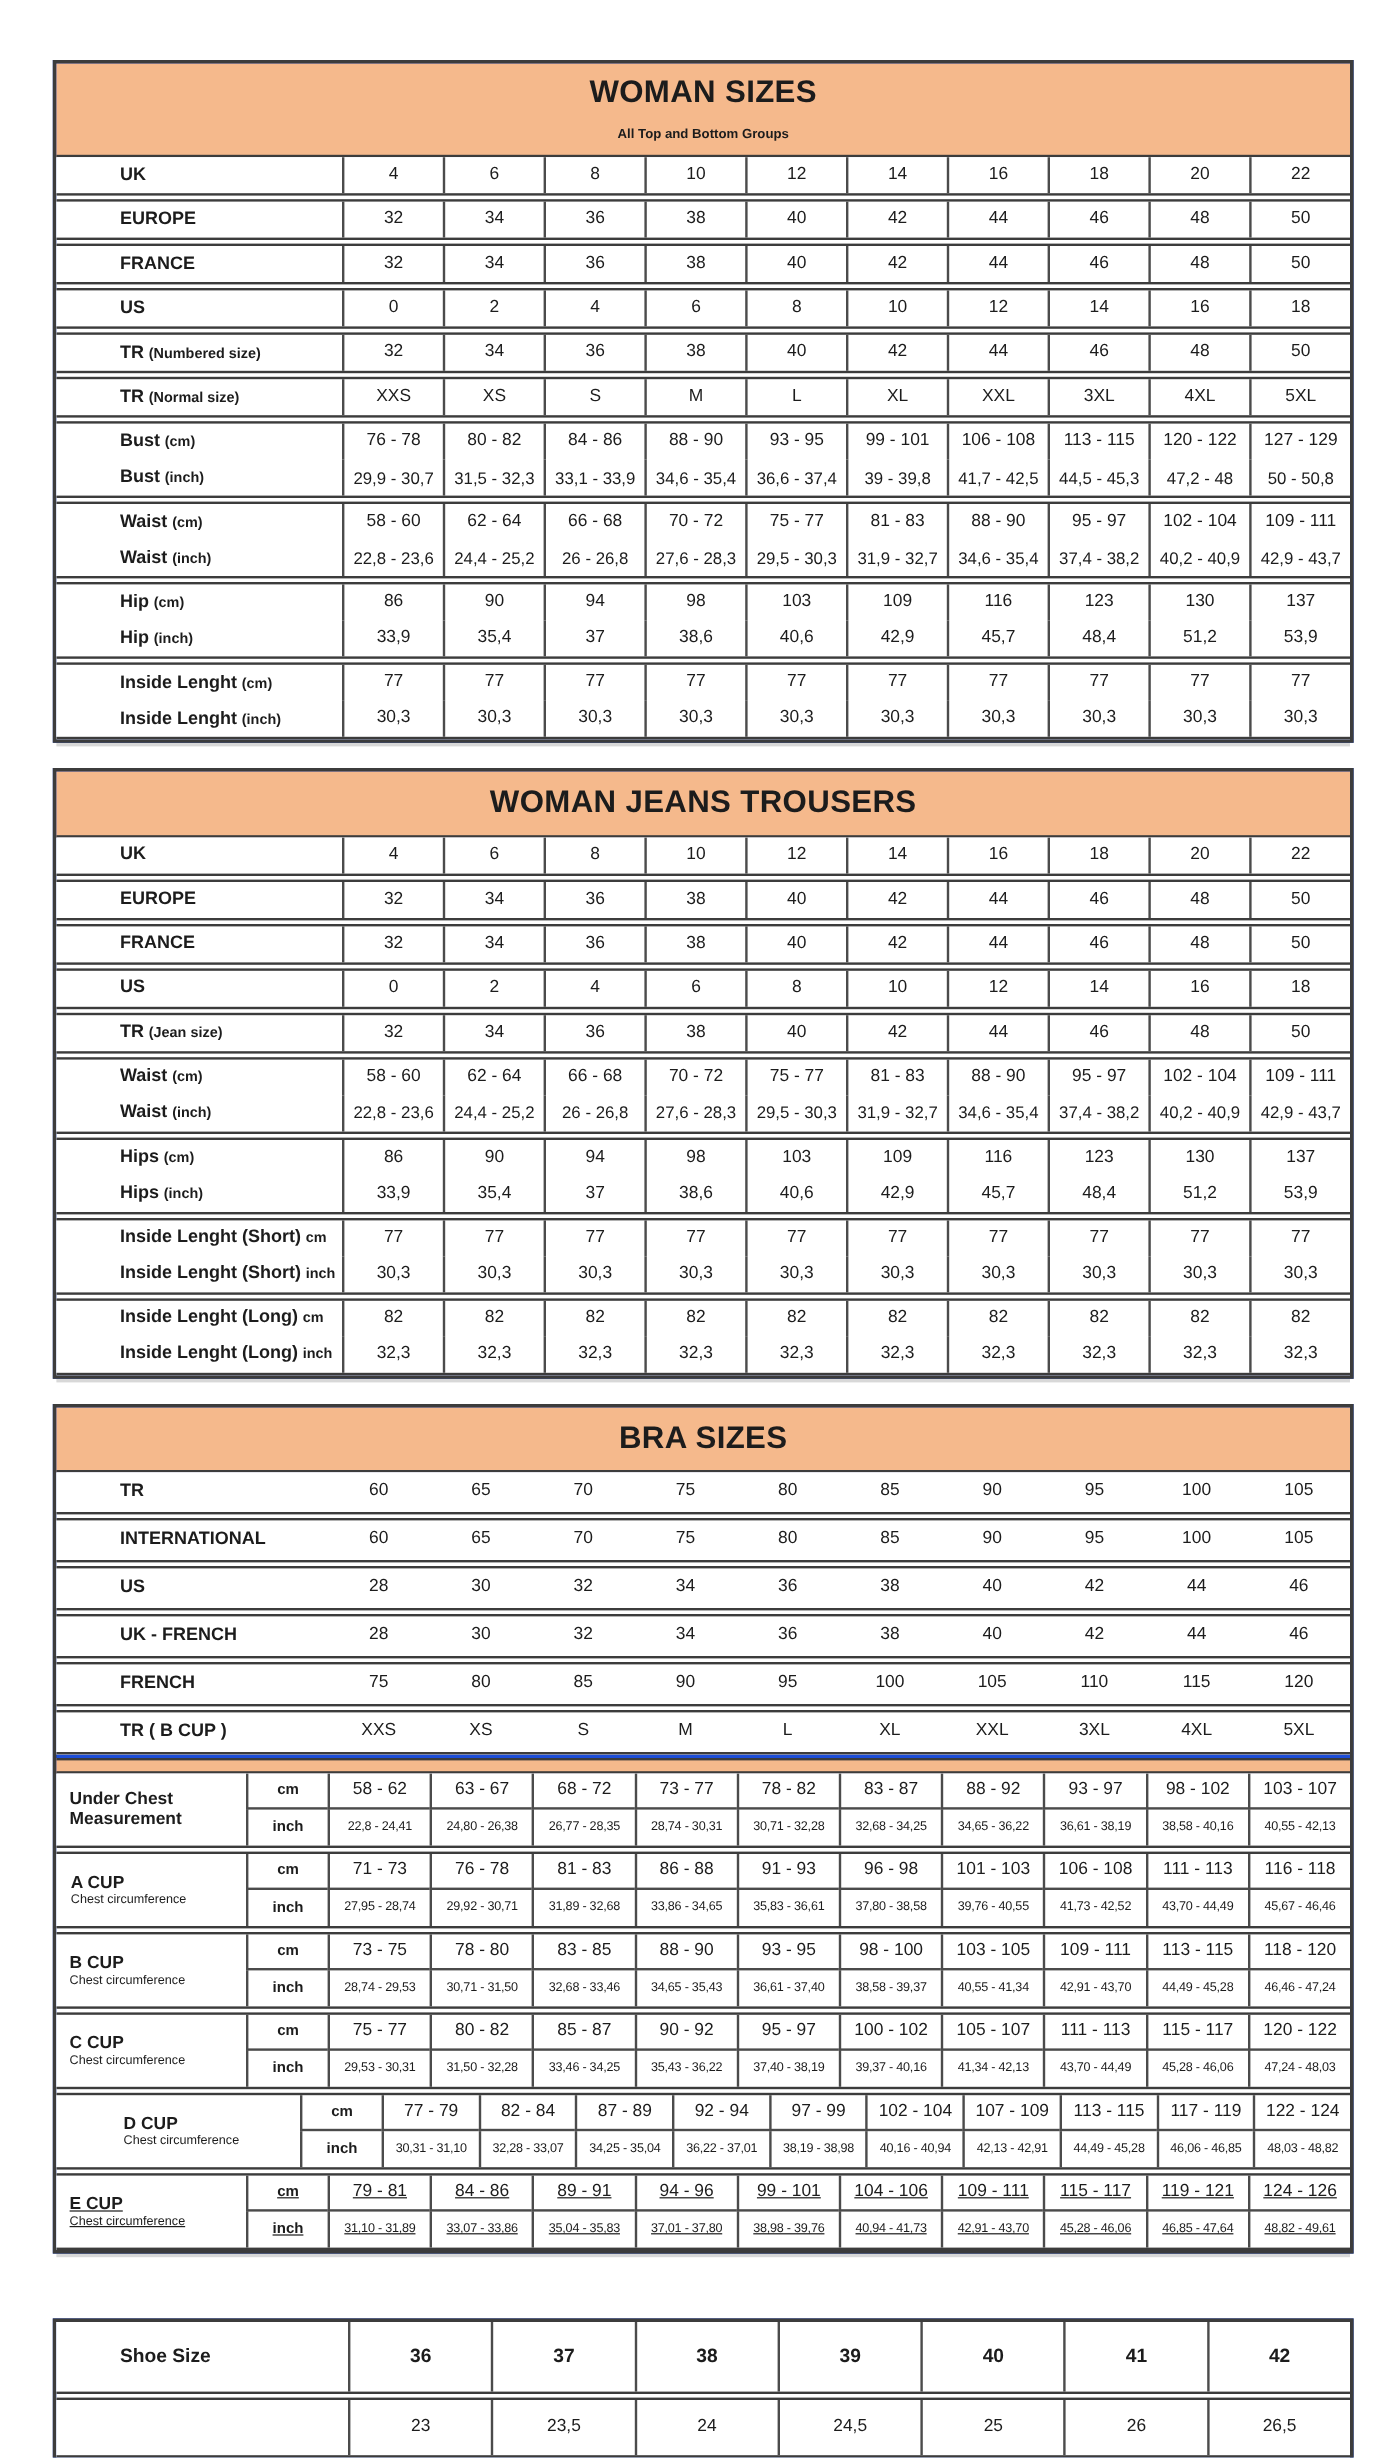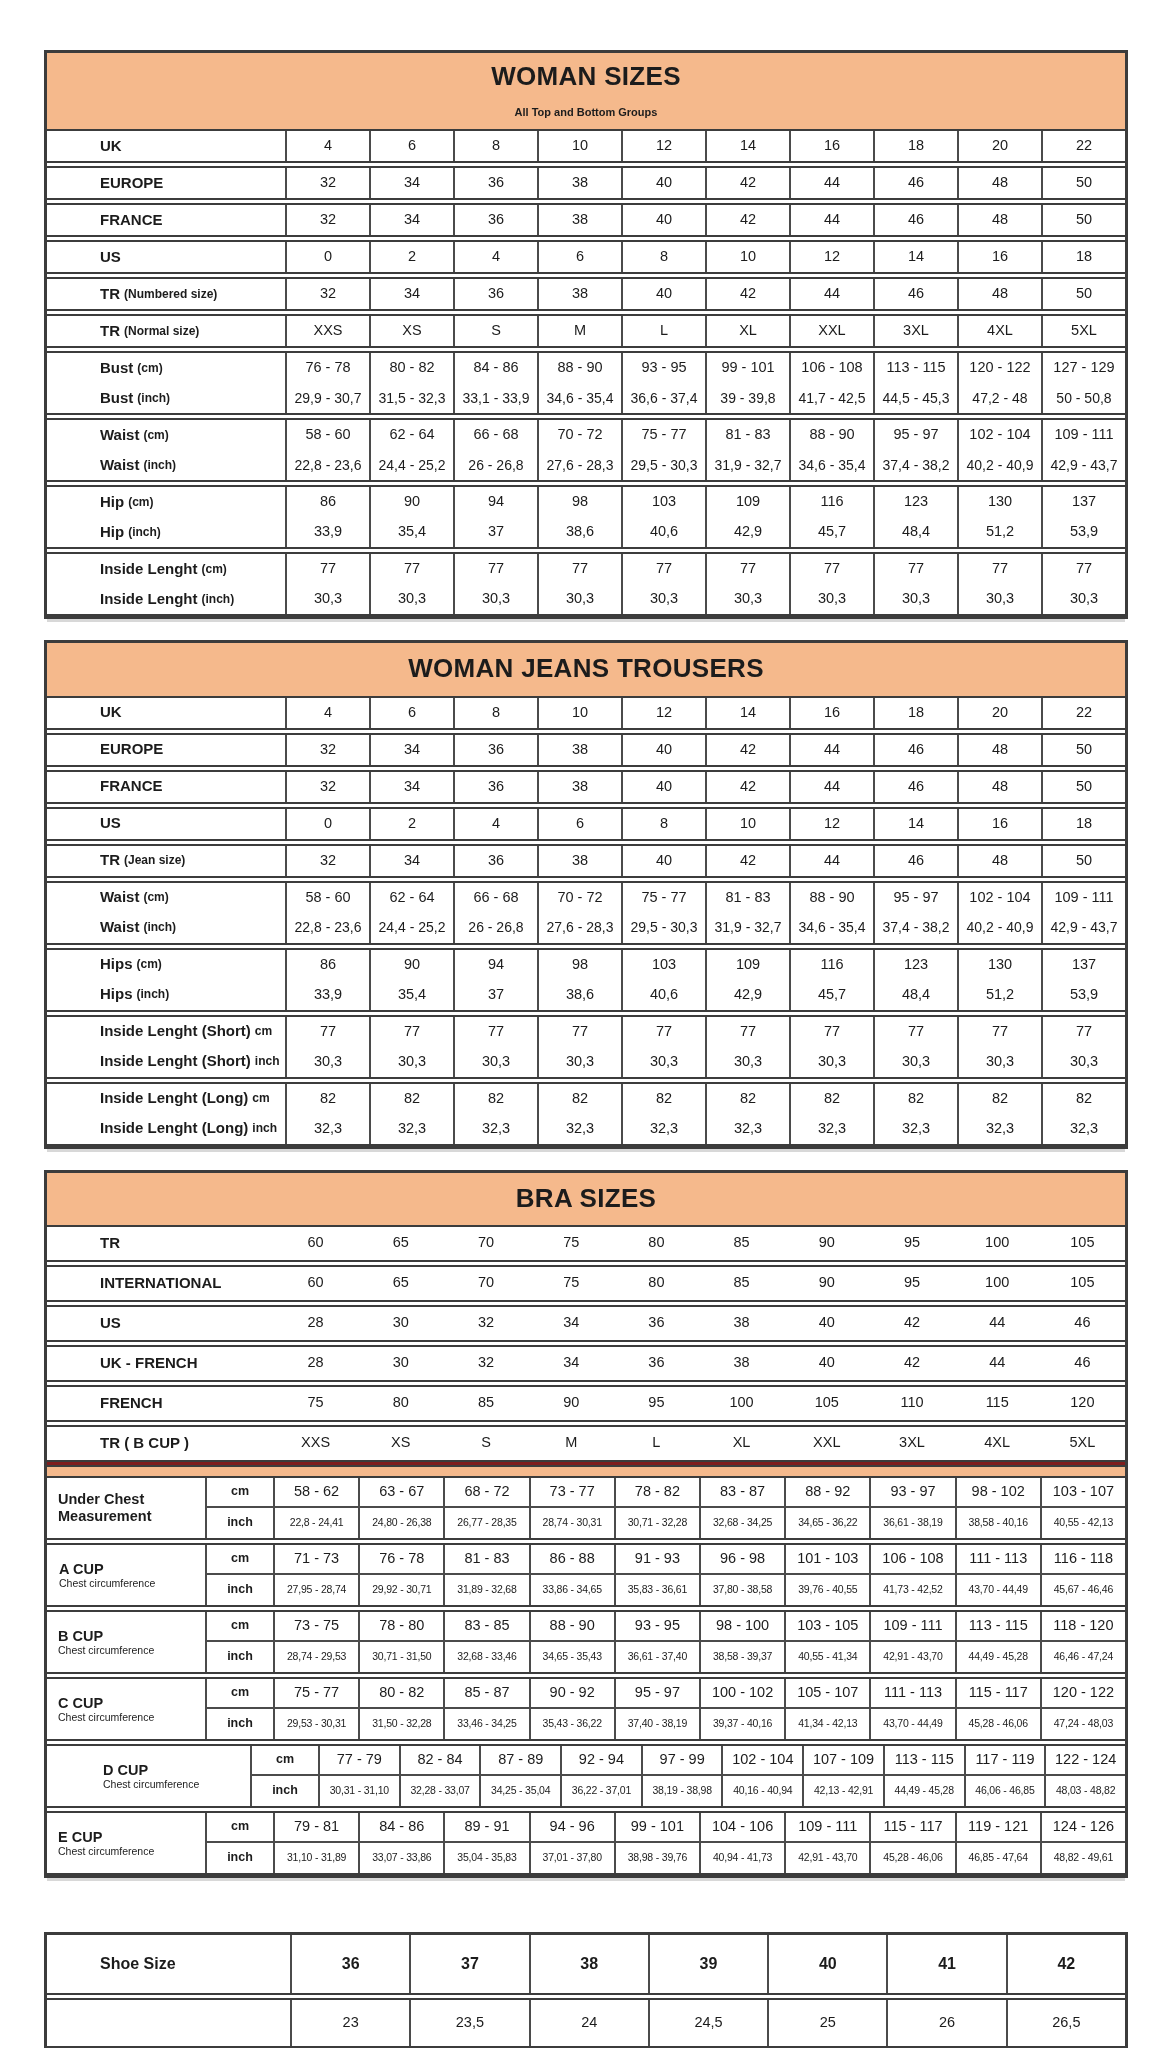--- a/index.html
+++ b/index.html
@@ -8,21 +8,21 @@
     width: 1164px; height: 2048px;
     background: #ffffff;
     font-family: "Liberation Sans", sans-serif;
     color: #1c1c1c;
     -webkit-font-smoothing: antialiased;
   }
   .page { padding: 50px 36px 0 44px; }
 
   .tbl {
     border: 3px solid #3c3c3c;
-    background: #7f1d1d;
+    background: #1d4ed8;
     margin-bottom: 21px;
     box-shadow: 0 6px 0 -3px #d8d8d8;
   }
   #t-bra { margin-bottom: 54px; }
   #t-shoes { margin-bottom: 0; }
 
   .tbl-head {
     background: #f5b98c;
     text-align: center;
     padding: 10px 0 11px;
@@ -753,21 +753,21 @@
           <div class="cell v xs">32,28 - 33,07</div>
           <div class="cell v xs">34,25 - 35,04</div>
           <div class="cell v xs">36,22 - 37,01</div>
           <div class="cell v xs">38,19 - 38,98</div>
           <div class="cell v xs">40,16 - 40,94</div>
           <div class="cell v xs">42,13 - 42,91</div>
           <div class="cell v xs">44,49 - 45,28</div>
           <div class="cell v xs">46,06 - 46,85</div>
           <div class="cell v xs">48,03 - 48,82</div>
         </div>
-        <div class="block" style="grid-template-columns: 158px 68px repeat(10, 1fr);">
+        <div class="block" style="grid-template-columns: 158px 68px repeat(10, 1fr); text-decoration: underline;">
           <div class="cell cuplbl" style="grid-row: 1 / span 2;">
             <div class="nm">E CUP</div>
             <div class="sub">Chest circumference</div>
           </div>
           <div class="cell v unit hb">cm</div>
           <div class="cell v hb">79 - 81</div>
           <div class="cell v hb">84 - 86</div>
           <div class="cell v hb">89 - 91</div>
           <div class="cell v hb">94 - 96</div>
           <div class="cell v hb">99 - 101</div>

